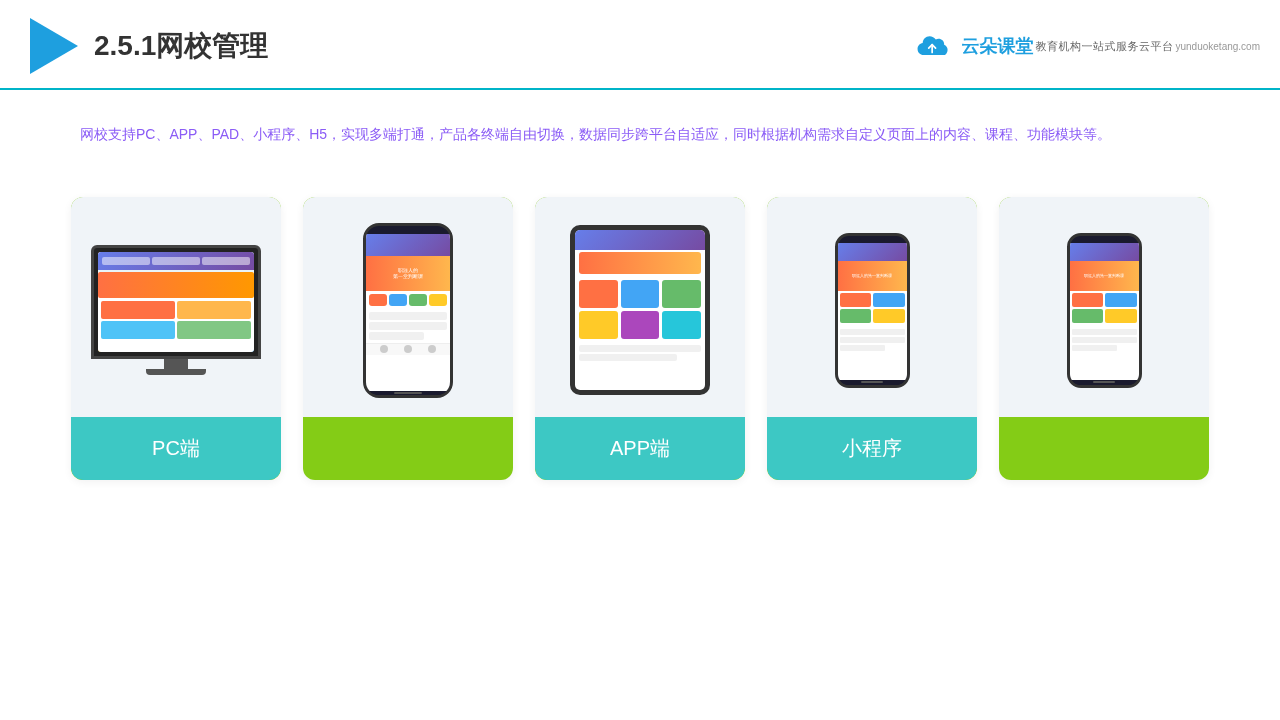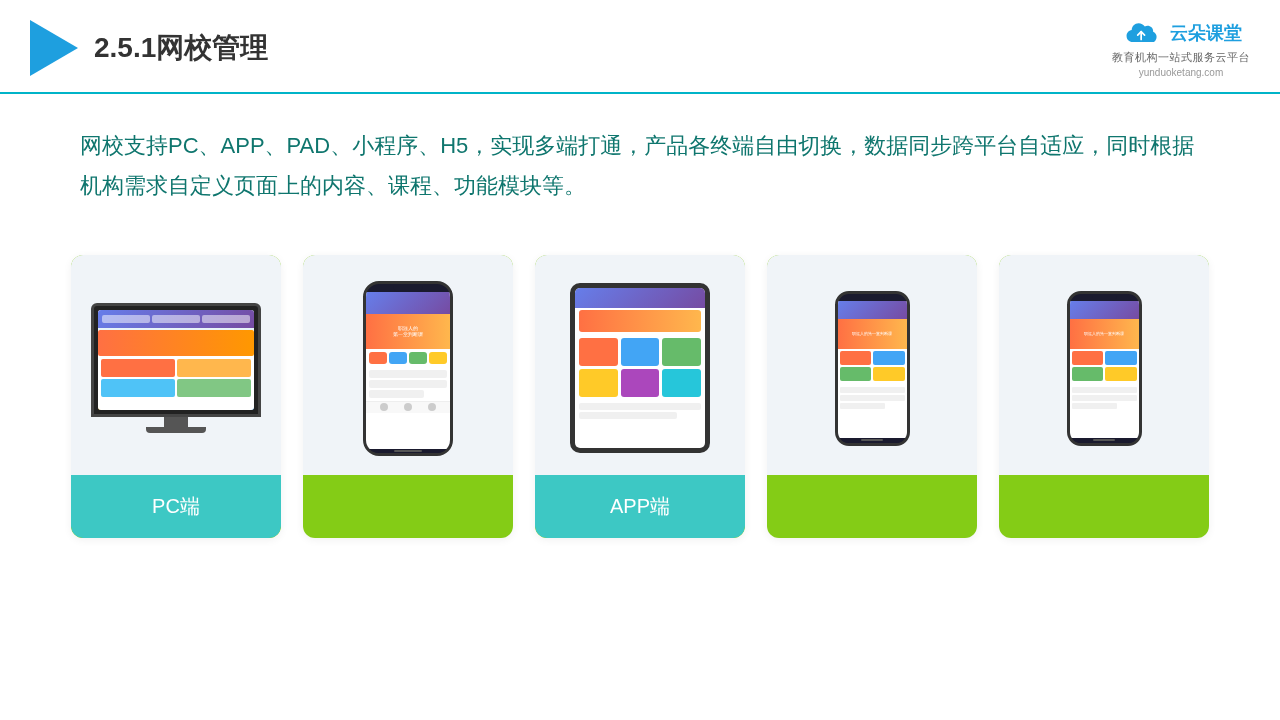--- a/index.html
+++ b/index.html
@@ -10,21 +10,21 @@
       font-family: 'Microsoft YaHei', '微软雅黑', sans-serif;
       overflow: hidden;
       position: relative;
     }
 
     
     .header {
       display: flex;
       align-items: center;
       justify-content: space-between;
-      padding: 18px 30px 14px 30px;
+      padding: 18px 20px 14px 30px;
       border-bottom: 2px solid #00b4c8;
     }
 
     .header-left {
       display: flex;
       align-items: center;
       gap: 16px;
     }
 
     .logo-triangle {
@@ -36,21 +36,21 @@
     }
 
     .page-title {
       font-size: 28px;
       font-weight: bold;
       color: #333;
     }
 
     .header-right {
       display: flex;
-      flex-direction: column;
+      flex-direction: row;
       align-items: center;
       gap: 2px;
     }
 
     .brand-logo {
       display: flex;
       align-items: center;
       gap: 6px;
     }
 
@@ -72,22 +72,22 @@
     }
 
     .brand-url {
       font-size: 10px;
       color: #999;
     }
 
     
     .description {
       padding: 32px 80px 20px 80px;
-      font-size: 22px;
-      color: #0f766e;
+      font-size: 14px;
+      color: #8b5cf6;
       line-height: 1.8;
     }
 
     
     .cards-container {
       display: flex;
       justify-content: center;
       gap: 22px;
       padding: 30px 60px 40px 60px;
     }
@@ -559,20 +559,21 @@
             <div class="mini-list-item"></div>
             <div class="mini-list-item"></div>
             <div class="mini-list-item" style="width:70%"></div>
           </div>
         </div>
         <div class="mini-home-bar">
           <div class="mini-home-indicator"></div>
         </div>
       </div>
     </div>
+    <div class="card-label">小程序</div>
   </div>
 
   <div class="card">
     <div class="card-image-area">
       <div class="mini-phone">
         <div class="mini-phone-notch"></div>
         <div class="mini-phone-screen">
           <div class="mini-screen-header"></div>
           <div class="mini-screen-banner">
             <div class="mini-banner-text">职涯人的第一堂判断课</div>

